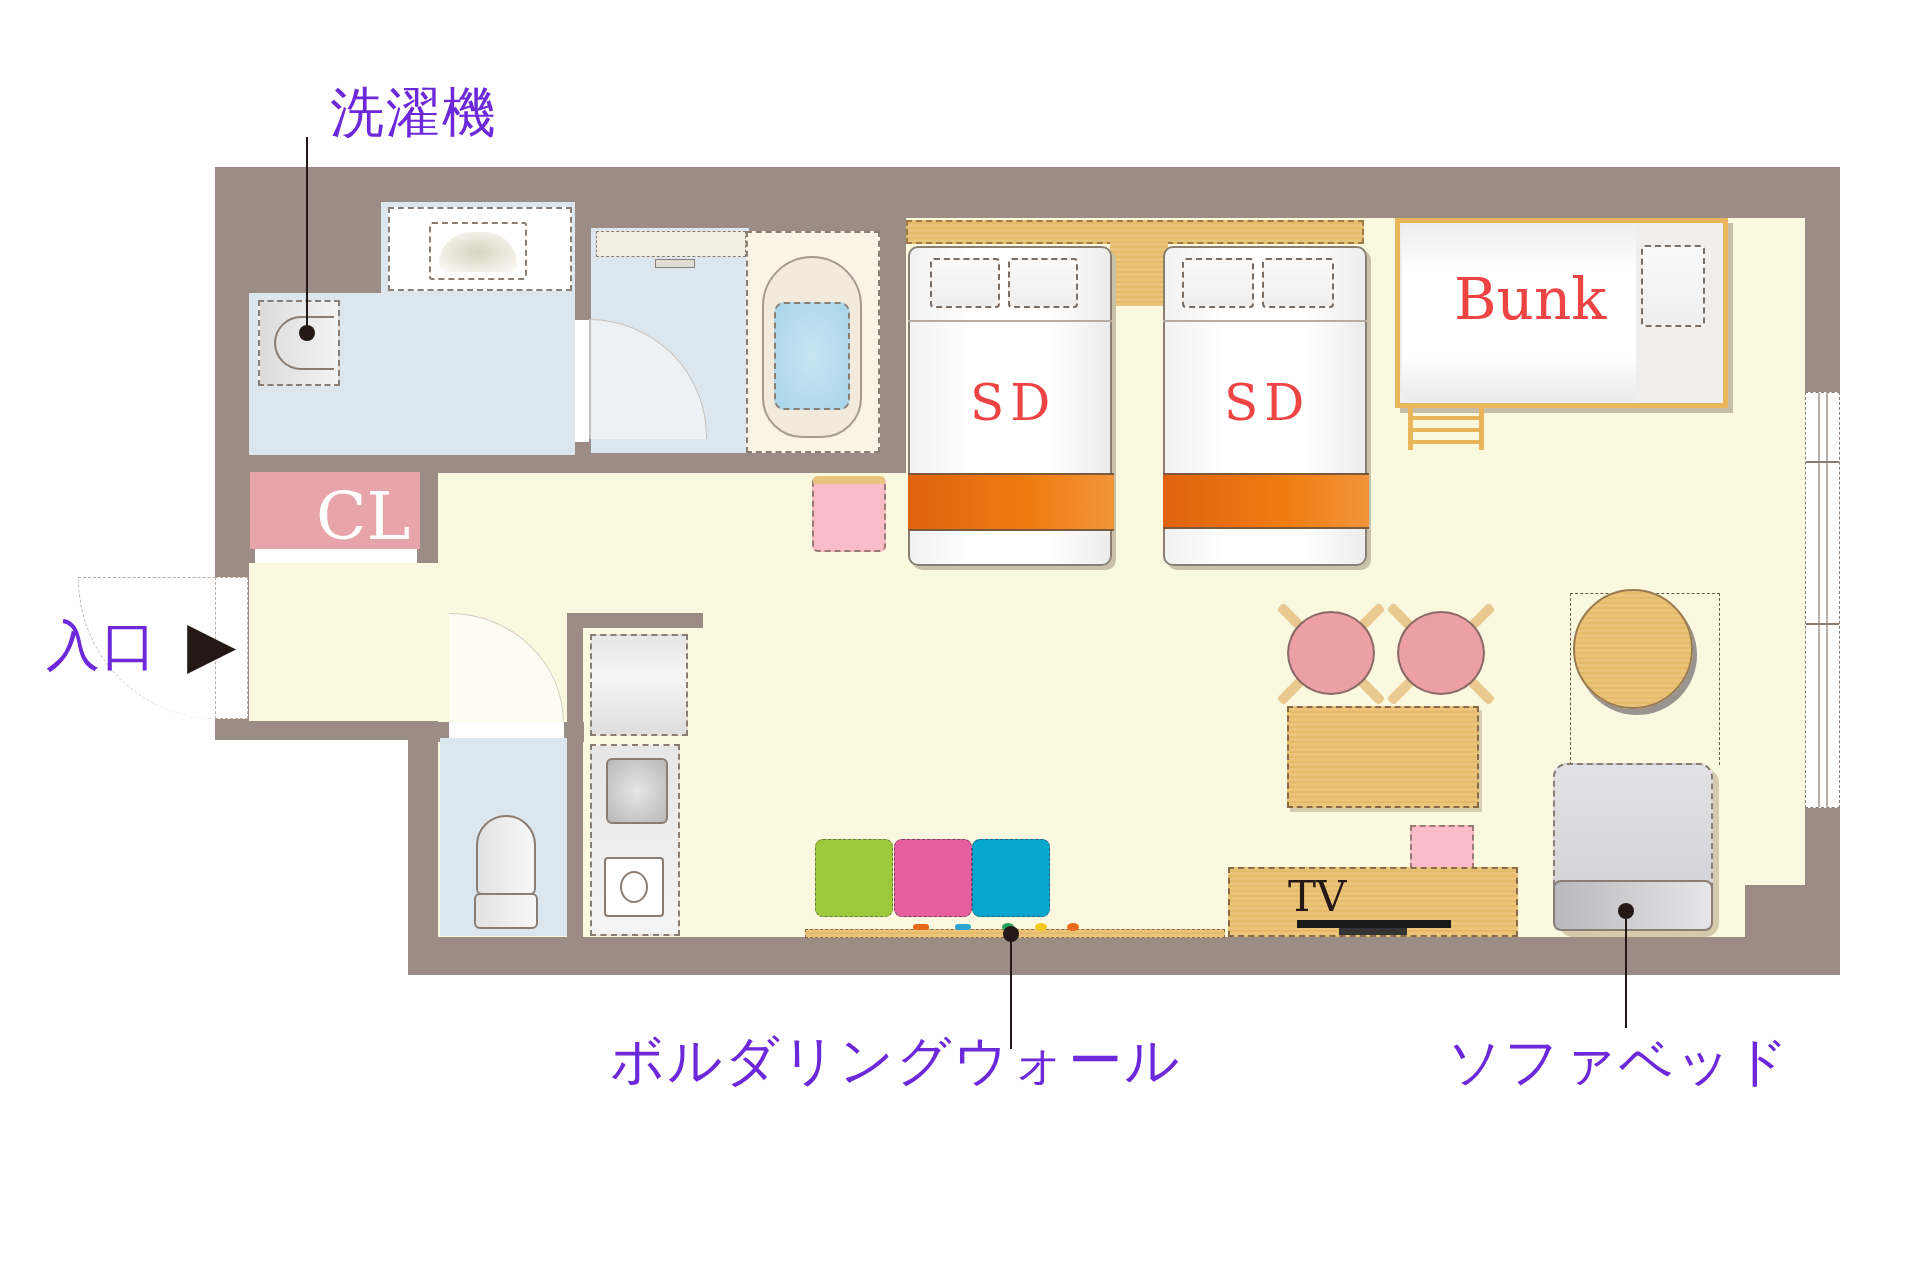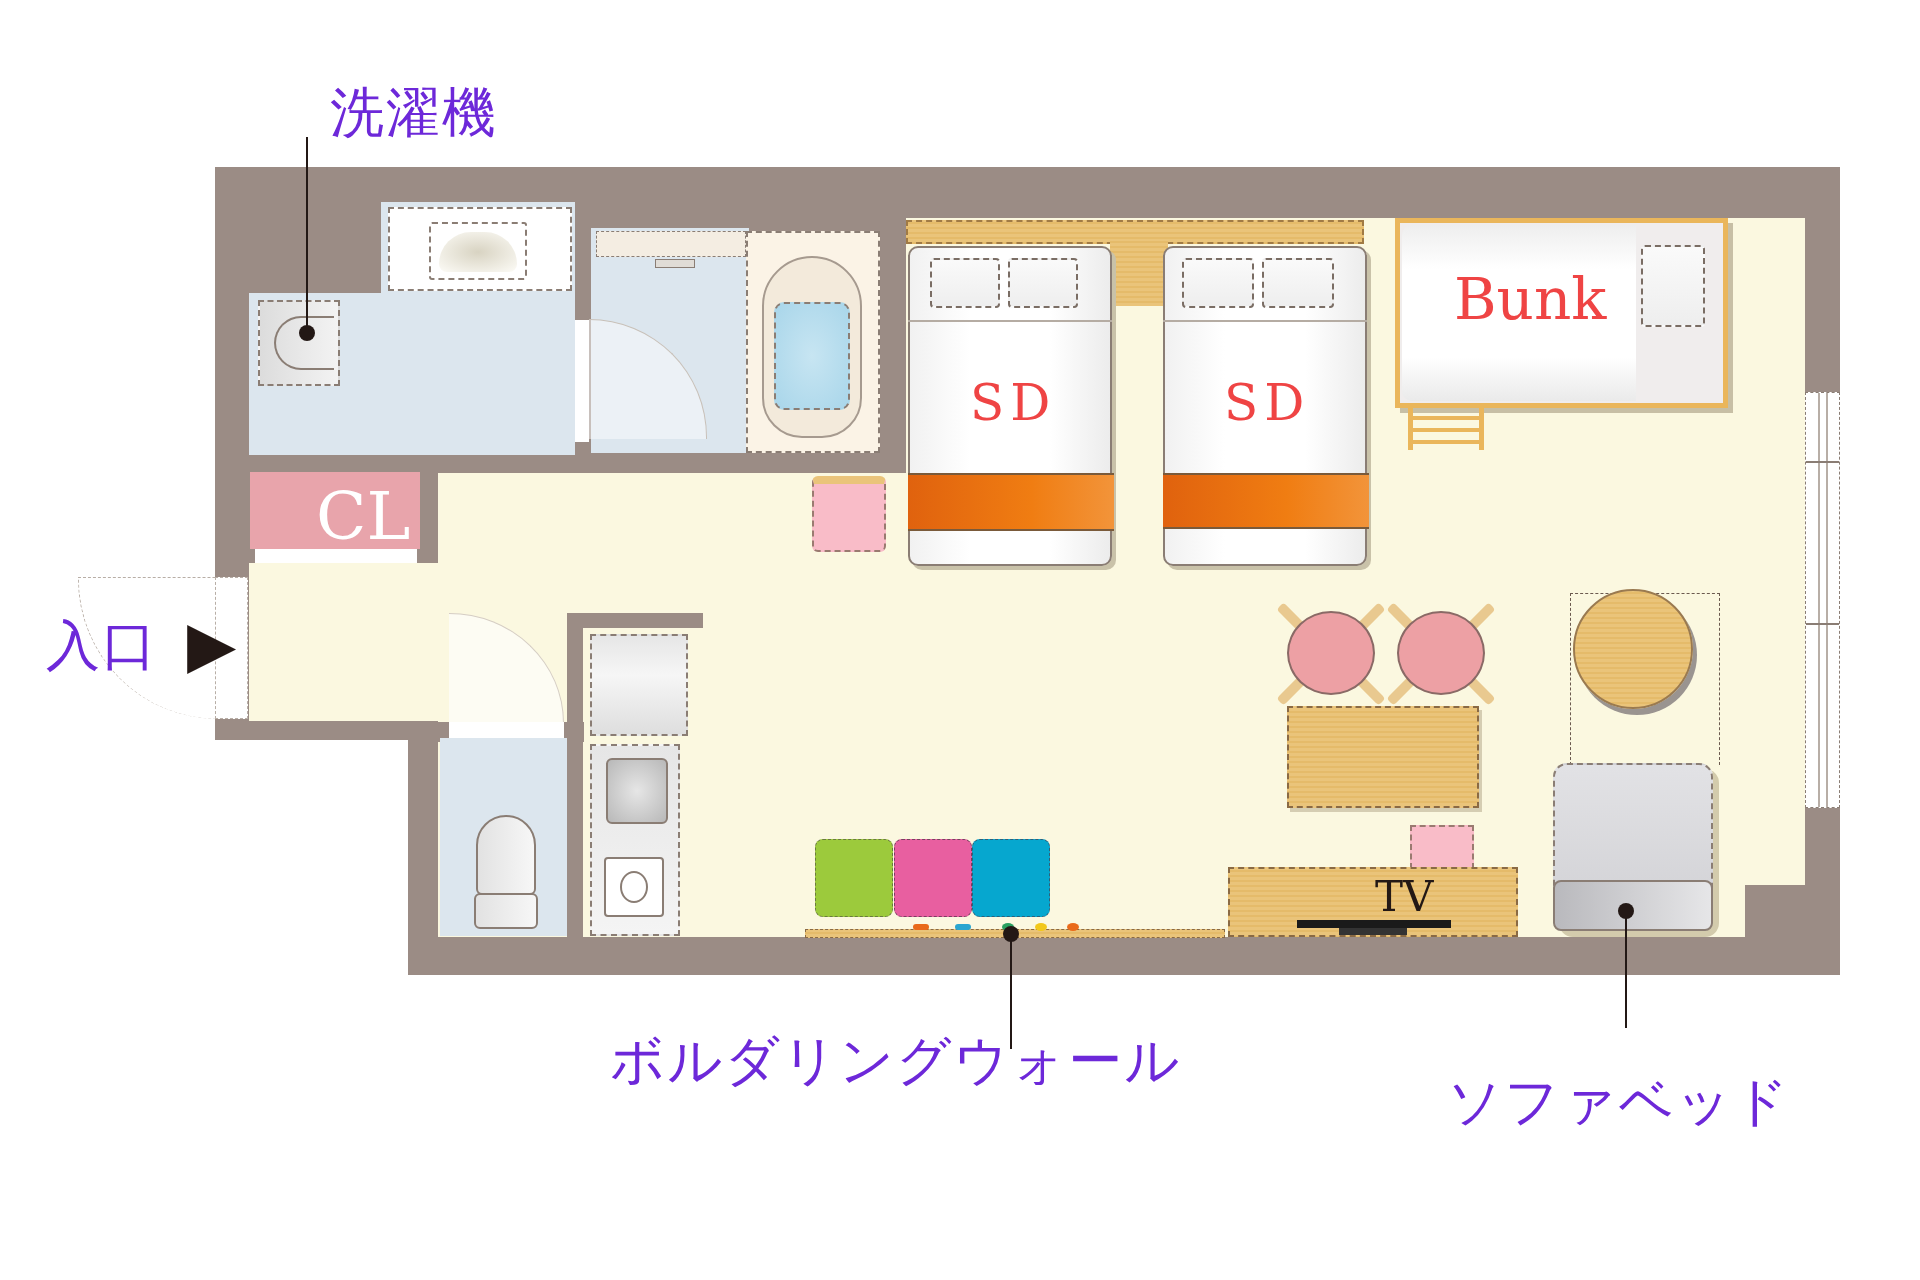--- a/index.html
+++ b/index.html
@@ -135,25 +135,25 @@
 </div>
 <div class="abs wood" style="left:1287px; top:706px; width:192px; height:102px; border:2px dashed #8a6a44; box-shadow:3px 4px 0 #d5cdb2;"></div>
 
 <div class="abs" style="left:1570px; top:593px; width:150px; height:172px; border:1px dashed #6b5a4f; border-bottom:none;"></div>
 <div class="abs wood" style="left:1573px; top:589px; width:120px; height:120px; border-radius:50%; border:2px solid #9a7a50; box-shadow:4px 6px 0 #9a9490;"></div>
 
 <div class="abs" style="left:1553px; top:763px; width:160px; height:168px; background:linear-gradient(180deg,#e2e2e5,#d0d0d4); border:2px dashed #8a7d74; border-radius:14px; box-shadow:6px 6px 0 #d3cbac;"></div>
 <div class="abs" style="left:1553px; top:880px; width:160px; height:51px; background:linear-gradient(90deg,#b9b9bd,#e6e6e8); border:2px solid #8a7d74; border-radius:8px;"></div>
 <div class="dot" style="left:1618px; top:903px;"></div>
 <div class="leader" style="left:1625px; top:912px; height:116px;"></div>
-<div class="label-jp" style="left:1447px; top:1035px; font-size:54px;margin-top:40px;">ソファベッド</div>
+<div class="label-jp" style="left:1447px; top:1035px; font-size:54px;">ソファベッド</div>
 
 <div class="abs" style="left:1410px; top:825px; width:64px; height:44px; background:#f9bcc8; border-top:8px solid #eac47a; border:2px dashed #9a7a70;"></div>
 <div class="abs wood" style="left:1228px; top:867px; width:290px; height:70px; border:2px dashed #8a6a44;"></div>
-<div class="serif-label" style="left:1375px; top:876px; font-size:42px; color:#231815;">TV</div>
+<div class="serif-label" style="left:1288px; top:876px; font-size:42px; color:#231815;">TV</div>
 <div class="abs" style="left:1297px; top:920px; width:154px; height:8px; background:#1a1a1a;"></div>
 <div class="abs" style="left:1339px; top:928px; width:68px; height:7px; background:#333;"></div>
 
 <div class="abs" style="left:815px; top:839px; width:78px; height:78px; background:#9cca3c; border-radius:8px; border:1px dashed #6b7a40;"></div>
 <div class="abs" style="left:894px; top:839px; width:78px; height:78px; background:#e85fa0; border-radius:8px; border:1px dashed #7a4060;"></div>
 <div class="abs" style="left:972px; top:839px; width:78px; height:78px; background:#06a7cf; border-radius:8px; border:1px dashed #30607a;"></div>
 <div class="abs wood" style="left:805px; top:929px; width:420px; height:9px; border:1px dashed #8a6a44;"></div>
 <div class="abs" style="left:913px; top:924px; width:16px; height:6px; background:#e96a1a; border-radius:3px;"></div>
 <div class="abs" style="left:955px; top:924px; width:16px; height:6px; background:#2aa6d0; border-radius:3px;"></div>
 <div class="abs" style="left:1002px; top:923px; width:12px; height:8px; background:#2aa060; border-radius:50%;"></div>

